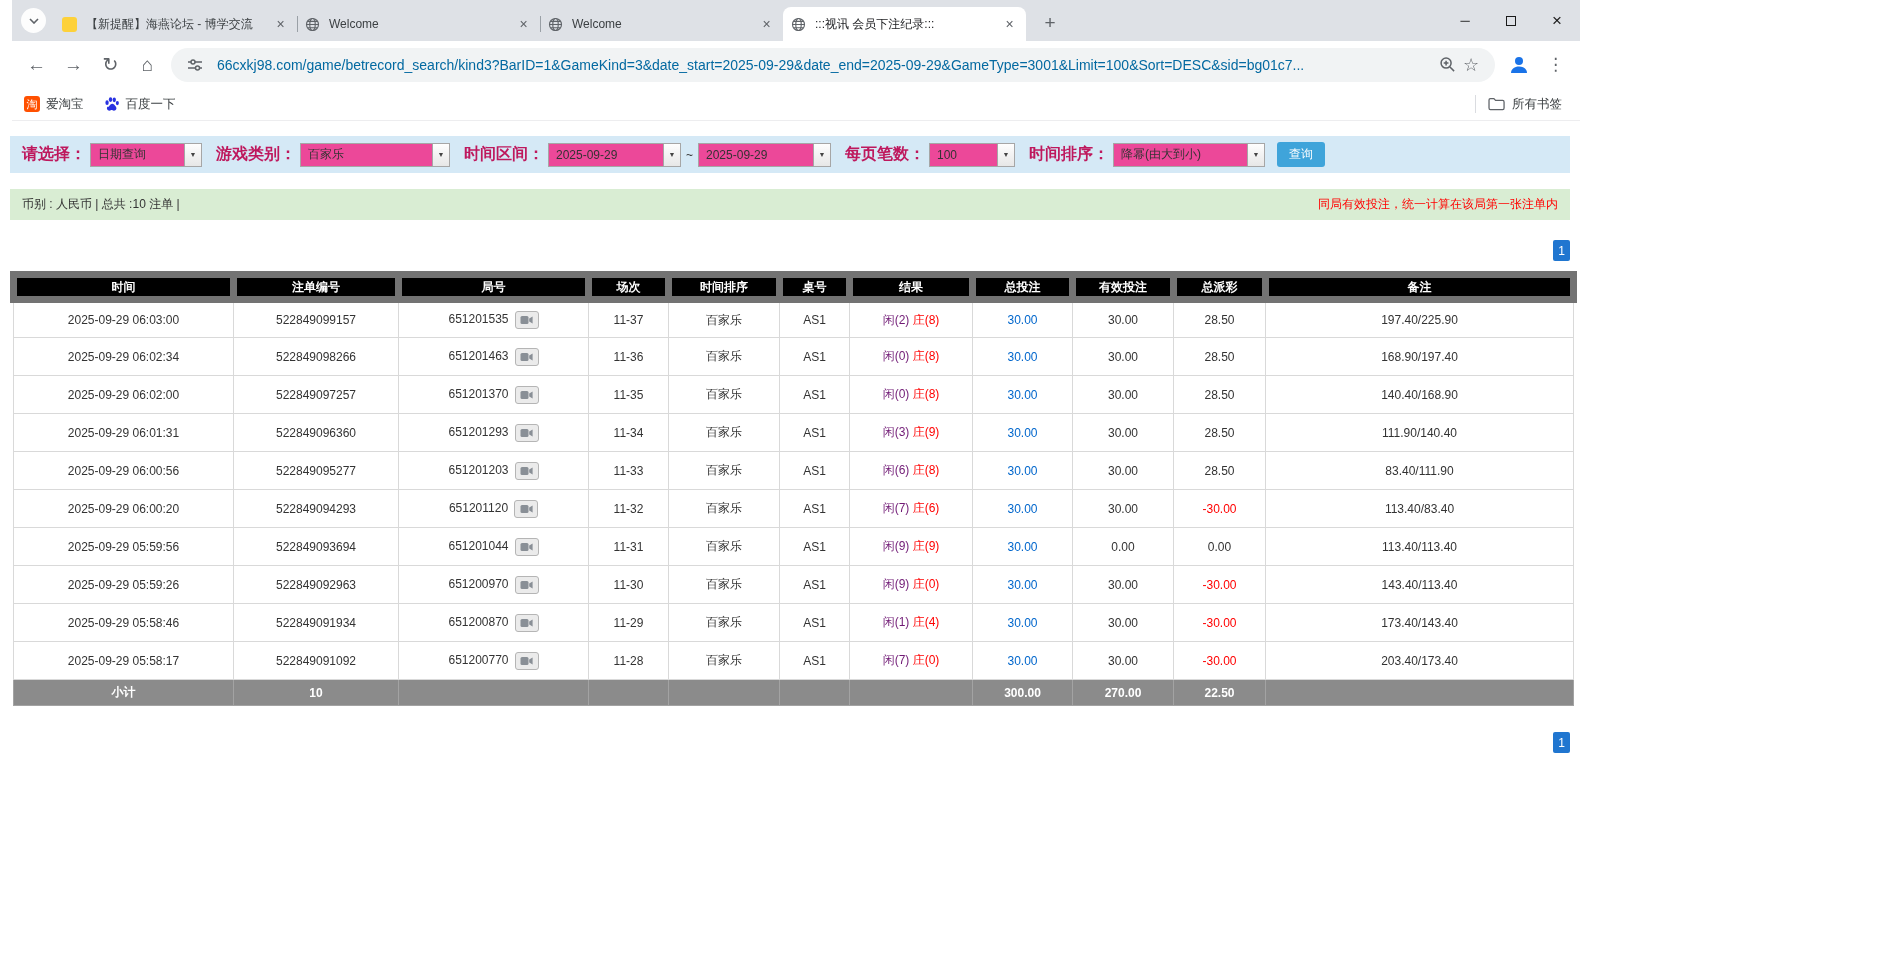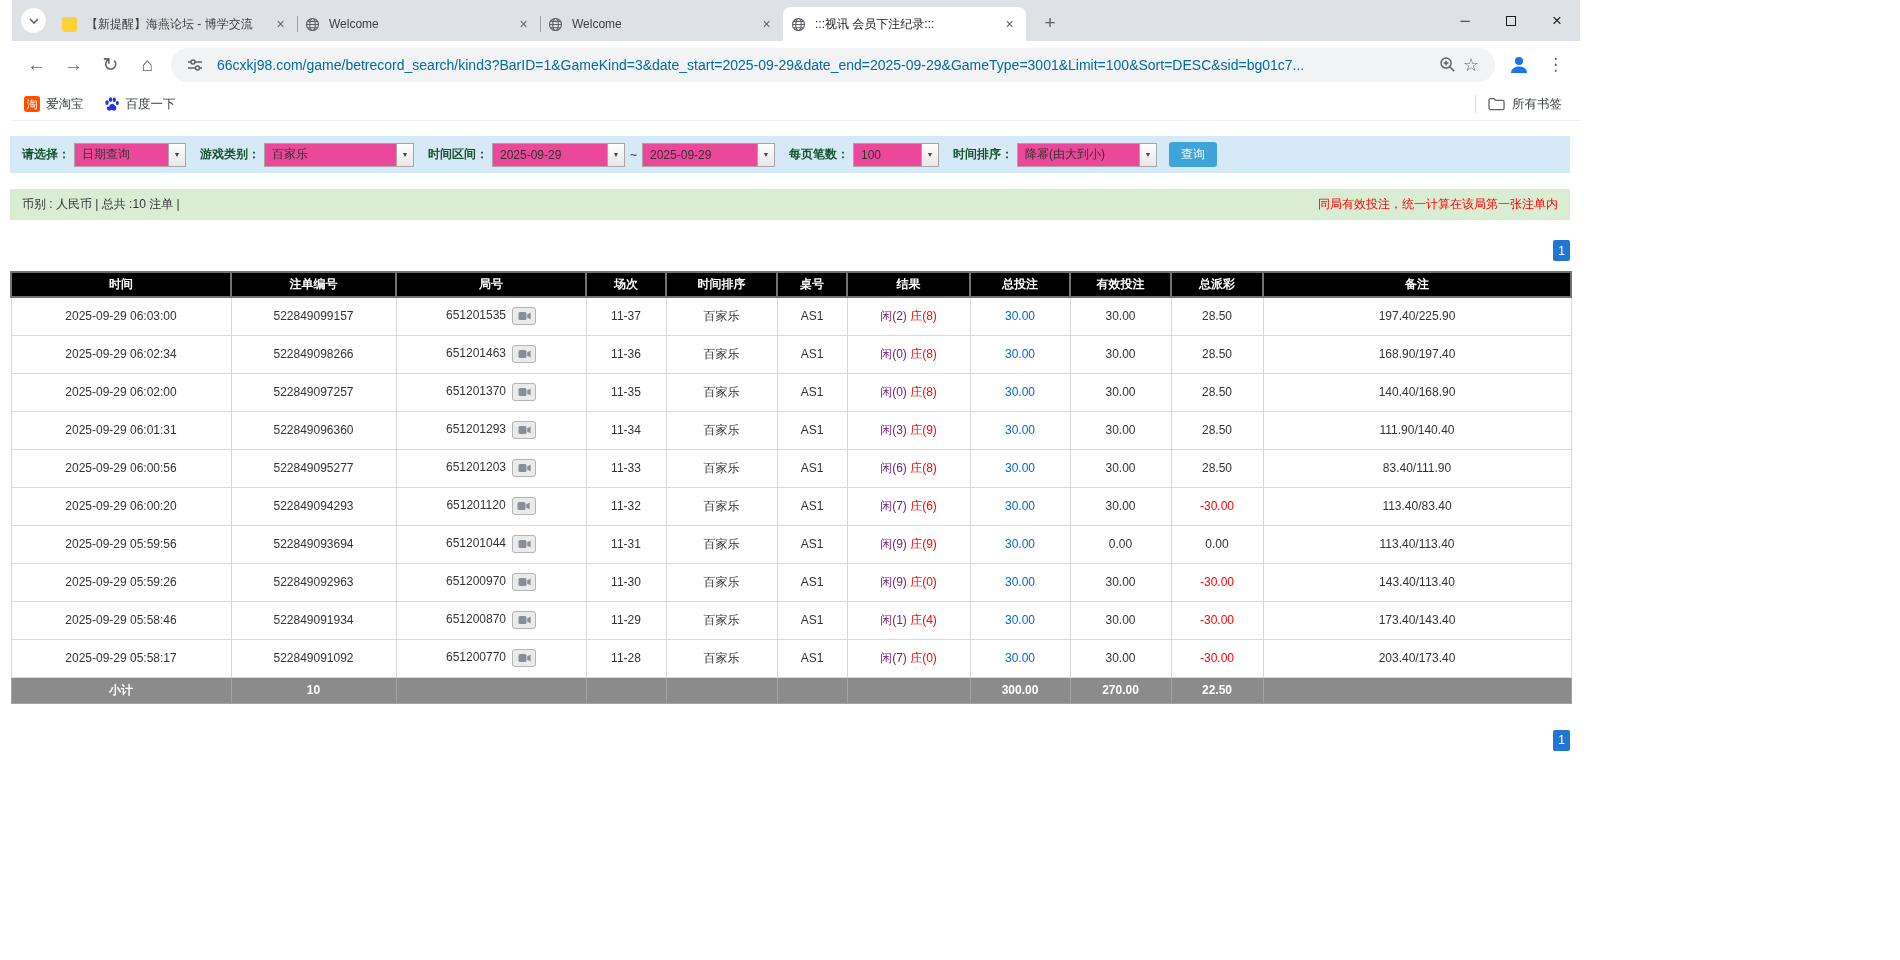--- a/index.html
+++ b/index.html
@@ -50,46 +50,46 @@
     text-align:center; line-height:16px; flex:none; }
   .bm-spacer { flex:1; }
   .bm-divider { width:1px; height:18px; background:#dadce0; margin-right:12px; }
   .bm-right { display:flex; align-items:center; gap:7px; margin-right:6px; }
 
   
   .page { position:absolute; top:121px; left:0; width:1580px; background:#fff; }
   .page-title { margin:17px 10px 0; font-size:16px; font-weight:500; color:#222; }
 
   .filter-bar { margin:15px 10px 0; background:#d5e9f6; height:37px; display:flex; align-items:center; padding:0 12px; }
-  .f-label { color:#14532d; font-weight:bold; font-size:12px; margin:0 4px 0 14px; white-space:nowrap; }
+  .f-label { color:#be185d; font-weight:bold; font-size:16px; margin:0 4px 0 14px; white-space:nowrap; }
   .f-label.first { margin-left:0; }
   .select { background:#ec4899; border:1px solid #a6a6a6; height:24px; display:flex; align-items:center;
     font-size:12px; color:#333; cursor:default; }
   .select .val { padding:0 7px; flex:1; white-space:nowrap; overflow:hidden; }
   .select .arrow { width:17px; height:100%; border-left:1px solid #a6a6a6;
     background:linear-gradient(#fefefe,#e7e7e7); display:flex; align-items:center; justify-content:center;
     font-size:7px; color:#444; flex:none; }
   .w-query { width:112px; } .w-game { width:150px; } .w-date { width:133px; }
-  .w-page { width:86px; } .w-sort { width:140px; }
+  .w-page { width:86px; } .w-sort { width:152px; }
   .tilde { margin:0 5px; font-size:12px; color:#333; }
   .query-btn { margin-left:12px; background:#3fa4da; color:#fff; border:none; height:25px; padding:0 12px;
     font-size:12px; border-radius:3px; cursor:pointer; }
 
   .summary-bar { margin:16px 10px 0; background:#d9edd3; height:31px; display:flex; align-items:center;
     justify-content:space-between; padding:0 12px; font-size:12px; color:#333; }
   .summary-right { color:#ff0000; }
 
   .pager-row { margin:20px 10px 0; display:flex; justify-content:flex-end; }
   .pager-row.bottom { margin-top:26px; }
   .pager-btn { min-width:17px; height:21px; background:#2076d0; color:#fff; font-size:12px;
     display:flex; align-items:center; justify-content:center; padding:0 4px; border-radius:2px; cursor:pointer; }
 
   table.bet-table { margin:10px 10px 0; width:1560px; border-collapse:collapse; font-size:12px;
     color:#333; table-layout:fixed; }
-  .bet-table th { background:#000; color:#fff; font-weight:bold; height:25px; border:2px solid #737373;
+  .bet-table th { background:#000; color:#fff; font-weight:bold; height:25px; border:7px solid #737373;
     font-size:12px; text-align:center; }
   .bet-table td { border:1px solid #d9d9d9; height:38px; text-align:center; background:#fff;
     white-space:nowrap; overflow:hidden; }
   .bet-table tr.sum td { background:#8b8b8b; color:#fff; font-weight:bold; height:26px; border-color:#a3a3a3; }
   .bet-table tr.sum.total td { border-top:2px solid #ffffff; }
   .player { color:#701a75; }
   .banker { color:#ff0000; }
   .bet-link { color:#0066cc; cursor:pointer; }
   td.neg { color:#ff0000; }
   .cam-btn { display:inline-flex; align-items:center; justify-content:center; width:24px; height:18px;

